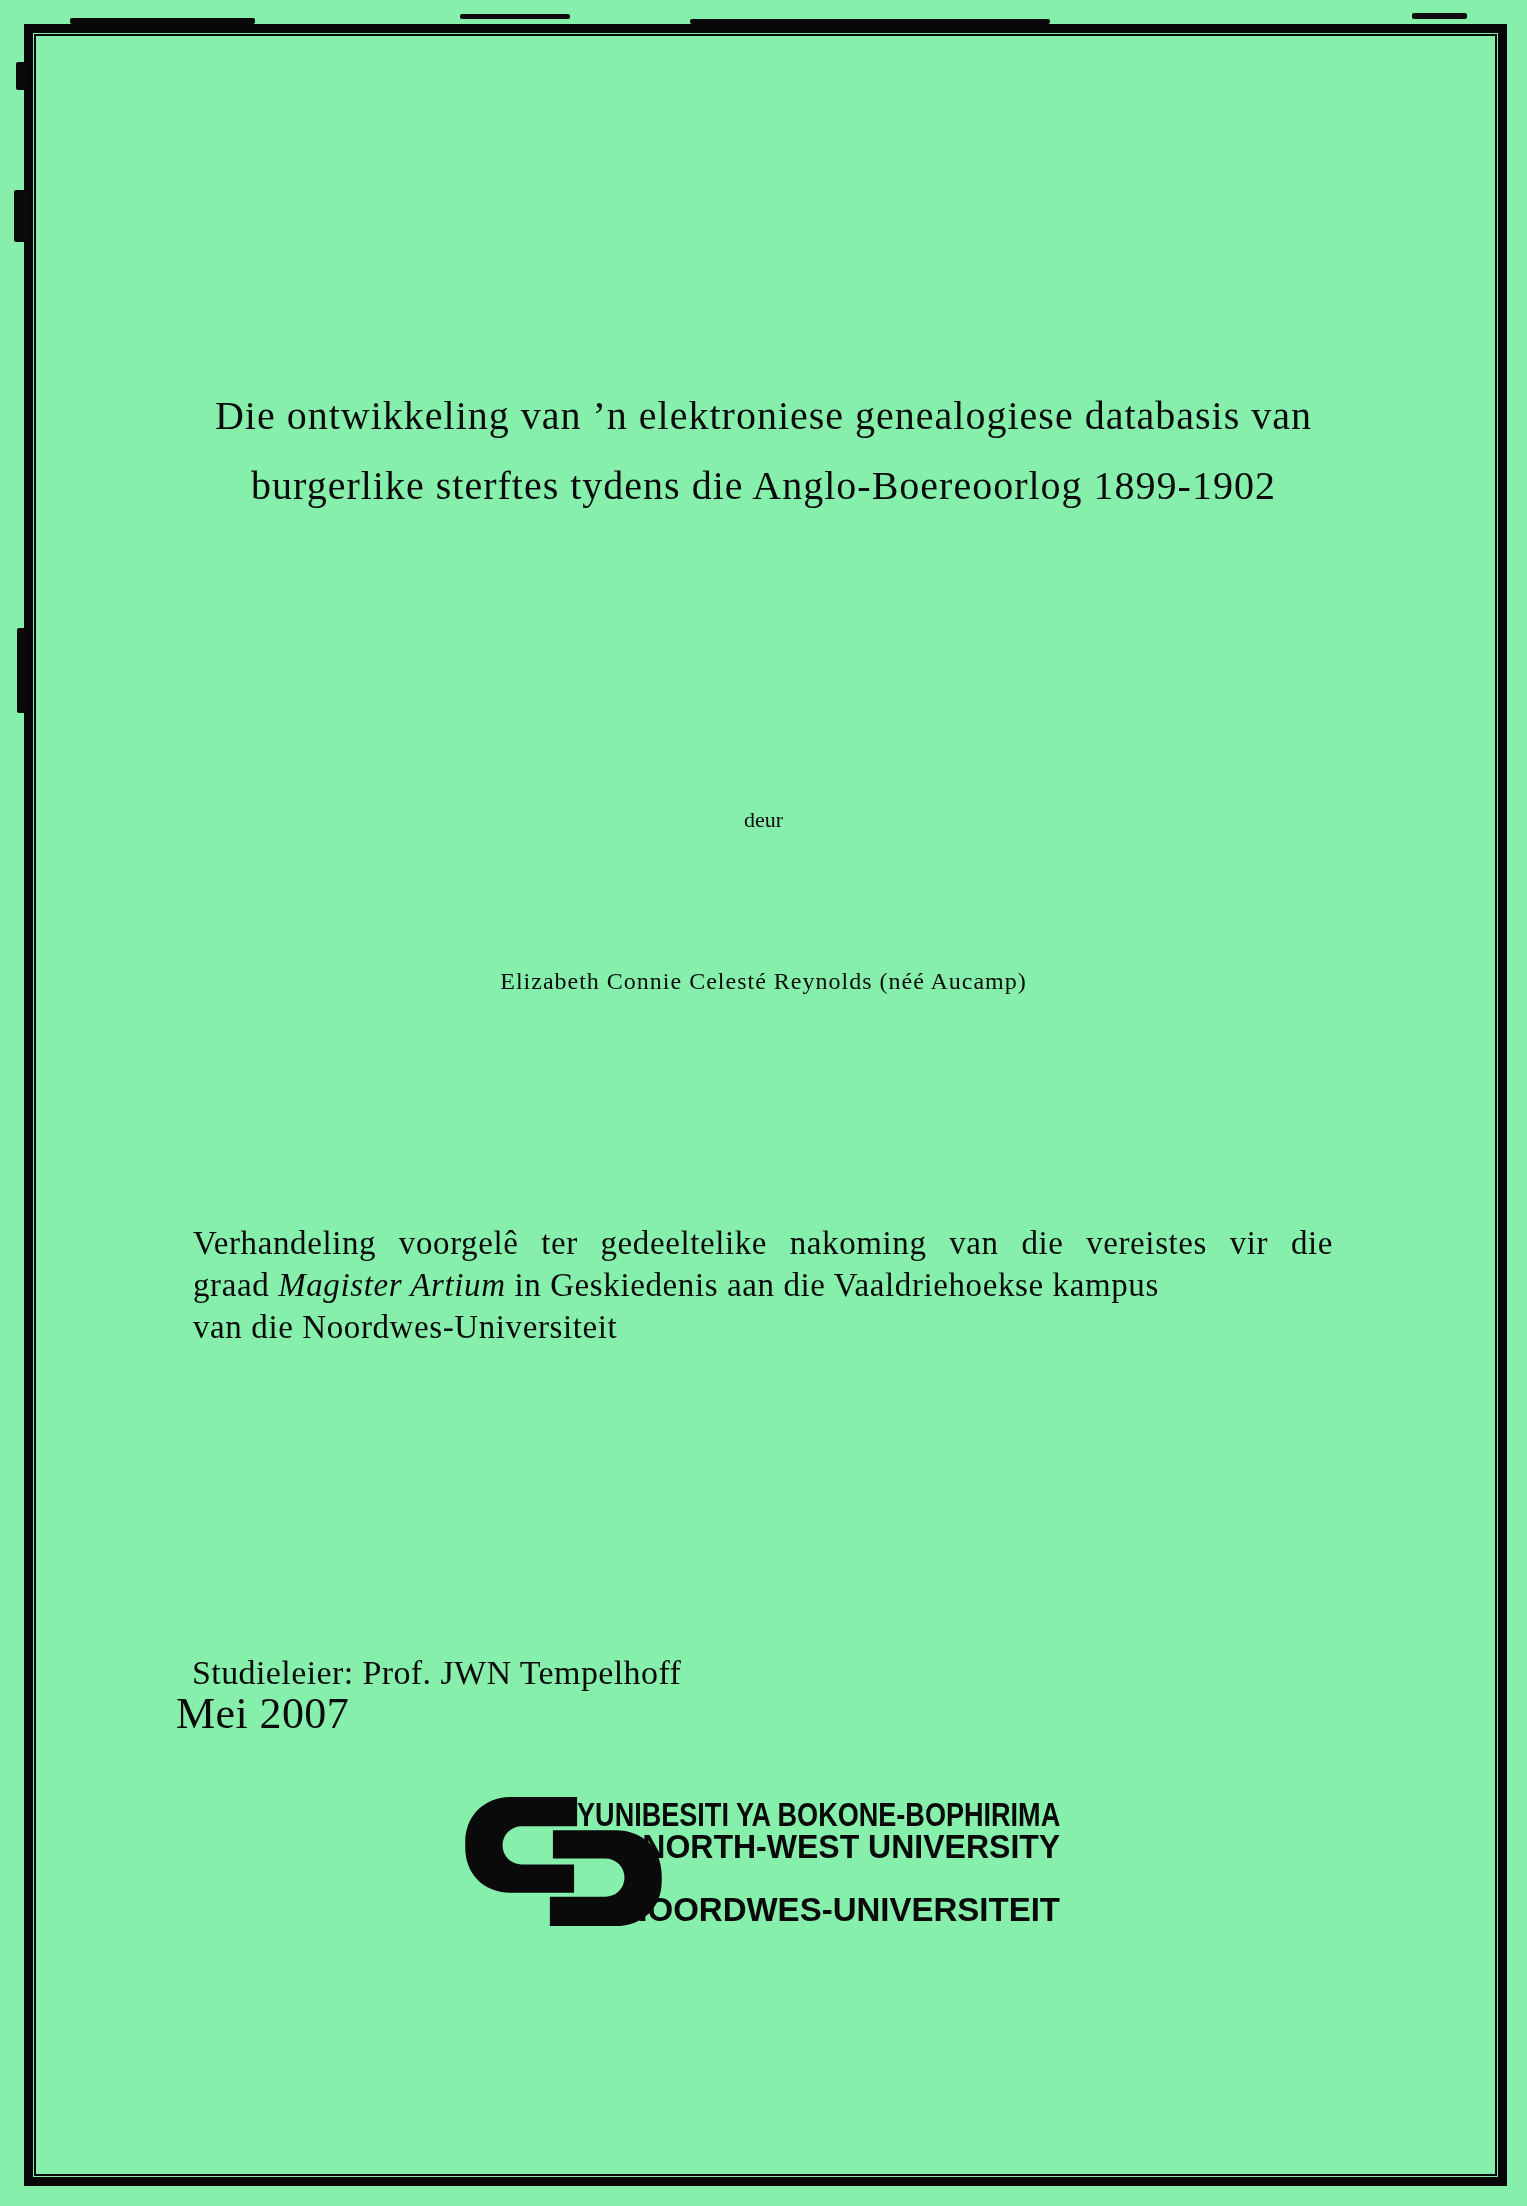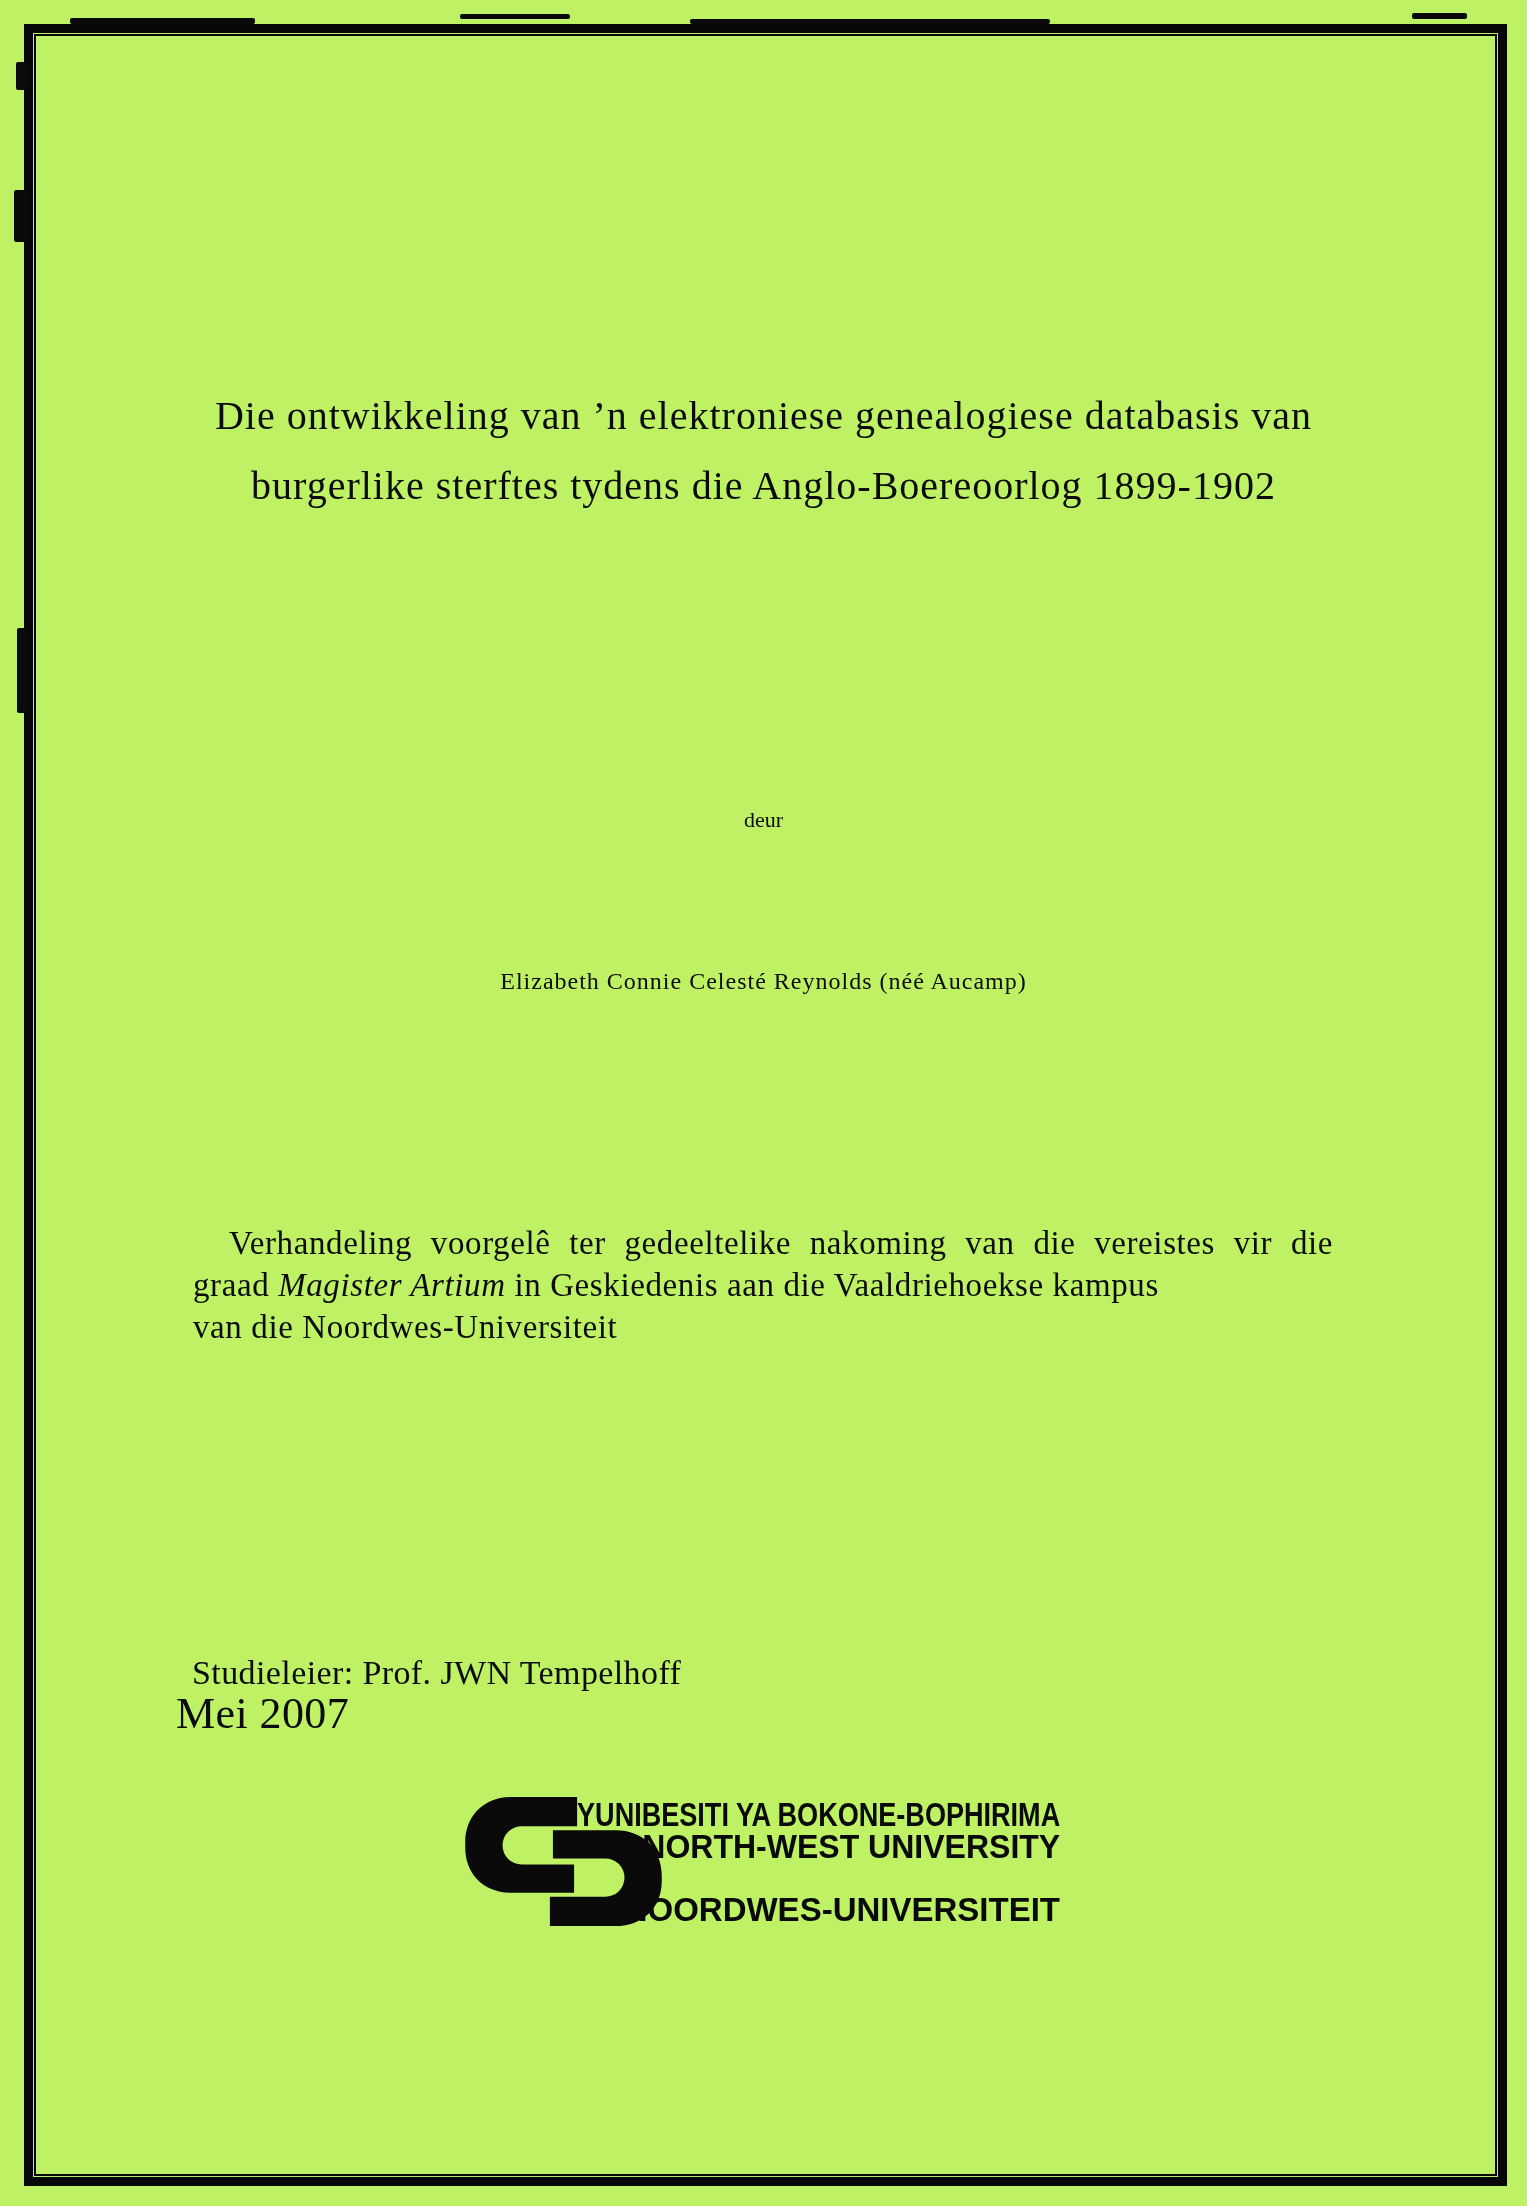--- a/index.html
+++ b/index.html
@@ -1,18 +1,18 @@
 <!DOCTYPE html>
 <html><head>
 <meta charset="utf-8">
 <style>
   html,body { margin:0; padding:0; background:#ffffff; }
   .page {
     position:relative; width:1527px; height:2206px;
-    background:#bef264; color:#0b0b0b;
+    background:#86efac; color:#0b0b0b;
     font-family:"Liberation Serif", serif;
     overflow:hidden;
   }
   .frame-outer {
     position:absolute; left:24px; top:24px; right:20px; bottom:20px;
     border:9px solid #070707;
   }
   .frame-inner {
     position:absolute; inset:1px;
     border:2px solid #070707;
@@ -28,21 +28,21 @@
     text-align:center; font-size:22px; line-height:40px;
   }
   .author {
     position:absolute; top:958px; left:0; width:100%;
     text-align:center; font-size:24px; line-height:46px; letter-spacing:1px;
   }
   .statement {
     position:absolute; left:193px; top:1222px; width:1140px;
     font-size:33px; line-height:42px; letter-spacing:0.6px;
   }
-  .st-line1 { text-align:justify; text-align-last:justify;margin-left:36px; }
+  .st-line1 { text-align:justify; text-align-last:justify; }
   .italic { font-style:italic; }
   .supervisor {
     position:absolute; left:192px; top:1652px;
     font-size:34px; line-height:42px; letter-spacing:0.4px;
   }
   .date-line {
     position:absolute; left:176px; top:1693px;
     font-size:44px; line-height:42px; letter-spacing:0.4px;
   }
 

